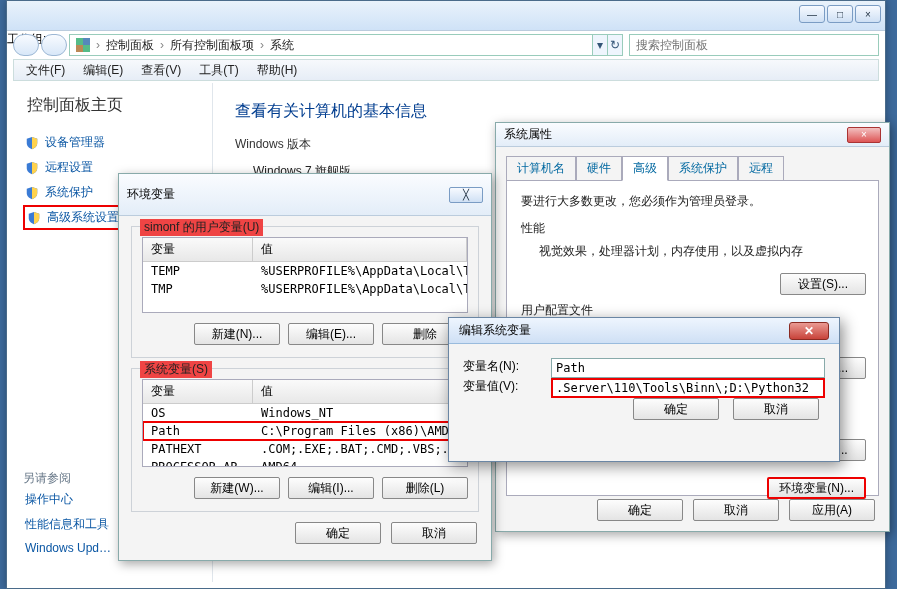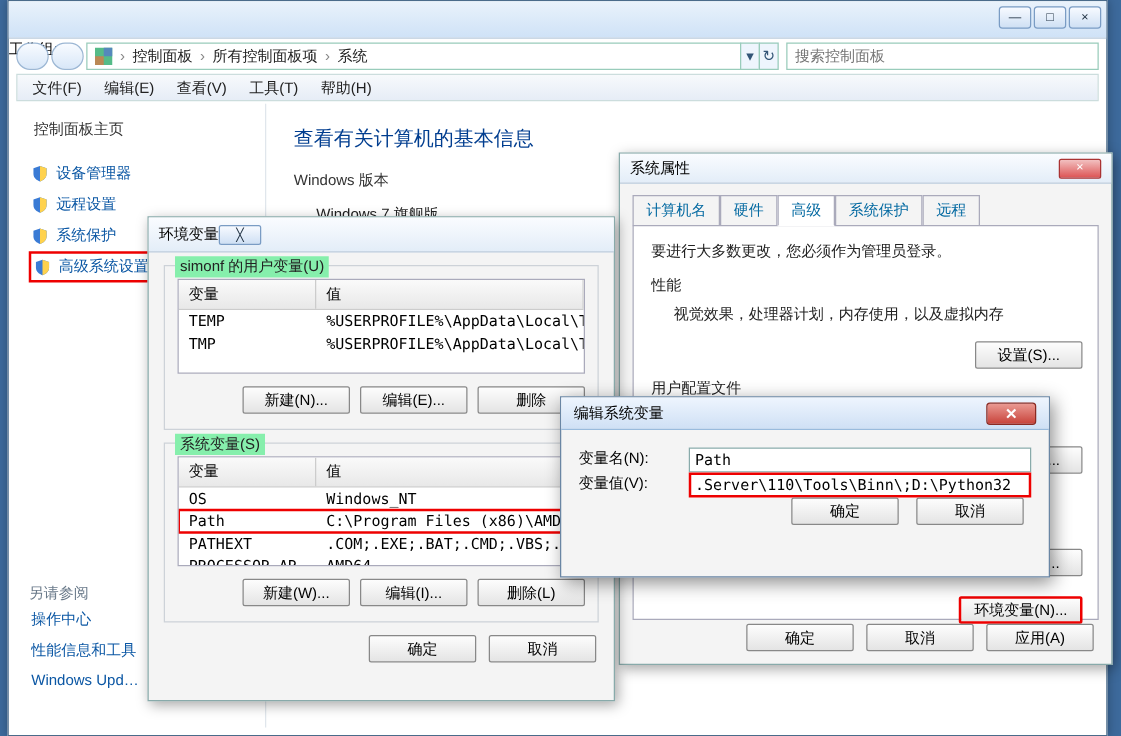--- a/index.html
+++ b/index.html
@@ -15,21 +15,21 @@
 .addrbar .path{flex:1; height:22px; background:#fff; border:1px solid #9cb; display:flex; align-items:center; padding:0 6px; gap:6px; color:#222;}
 .addrbar .sep{color:#888;}
 .addrbar .search{width:250px;height:22px;background:#fff;border:1px solid #9cb;margin-left:6px;padding:0 6px;color:#888;}
 .addrbar .dd{width:16px;height:22px;border:1px solid #9cb;background:#eef5fd;display:flex;align-items:center;justify-content:center;color:#357; margin-left:-1px;}
 
 .menubar{position:absolute; left:6px; top:58px; right:6px; height:22px; background:linear-gradient(#f7f9fc,#e6edf6); border:1px solid #cdd; display:flex; align-items:center; gap:2px; padding:0 4px;}
 .menubar span{padding:2px 8px; color:#222;}
 
 .content{position:absolute; left:6px; top:82px; right:6px; bottom:6px; display:flex; background:#fff;}
 .sidebar{width:200px; border-right:1px solid #e0e6ec; padding:12px 10px; background:#fff;}
-.sidebar h4{font-size:12px; font-weight:normal; color:#333; margin:0 0 14px 4px;}
+.sidebar h4{font-size:16px; font-weight:normal; color:#333; margin:0 0 14px 4px;}
 .sidebar .item{display:flex; align-items:center; gap:6px; padding:4px 2px; color:#0b57a4; cursor:pointer;}
 .sidebar .item .ic{width:14px;height:14px; display:inline-block;}
 .sidebar .hl{border:2px solid #e00; padding:2px 2px;}
 .sidebar .muted{color:#6a7a8a;}
 
 .main{flex:1; padding:18px 22px;}
 .main h2{color:#003d8f; font-size:16px; font-weight:normal; margin:0 0 14px 0;}
 .main .section-label{color:#333; margin-bottom:10px;}
 .main .winver{margin-left:18px; color:#222;}
 
@@ -44,24 +44,24 @@
 .tabpane .line{color:#222; margin-bottom:10px;}
 .group-label{color:#222; margin-top:8px;}
 .group-indent{margin:6px 0 14px 18px; color:#222;}
 .btn{min-width:86px; height:22px; background:linear-gradient(#fdfdfd,#e4e4e4); border:1px solid #888; border-radius:2px; padding:0 10px; display:inline-flex; align-items:center; justify-content:center; cursor:pointer;}
 .btns-right{position:absolute; right:12px; display:flex; gap:8px;}
 .dlg-sysprop .bottom{position:absolute; bottom:10px; right:14px; display:flex; gap:10px;}
 .envvar-btn.hl{border:2px solid #e00;}
 
 
 .dlg-env{position:absolute; left:118px; top:173px; width:374px; height:388px; background:#f4f4f4; border:1px solid #8aa; box-shadow:2px 3px 10px rgba(0,0,0,.35);}
-.dlg-env .title{height:28px; background:linear-gradient(#fafcff,#e3edf8); border-bottom:1px solid #bcd; padding:8px 8px; display:flex; align-items:center; justify-content:flex-start;}
+.dlg-env .title{height:42px; background:linear-gradient(#fafcff,#e3edf8); border-bottom:1px solid #bcd; padding:8px 8px; display:flex; align-items:center; justify-content:space-between;}
 .dlg-env .title .close{width:34px;height:16px;border:1px solid #7a9cc4;border-radius:2px;background:linear-gradient(#f7faff,#cfe0f4);display:flex;align-items:center;justify-content:center;font-size:10px;color:#234;}
 .fs{border:1px solid #cdd2d8; margin:10px 12px; padding:10px 10px 12px 10px; position:relative; background:#f4f4f4;}
-.fs .legend{position:absolute; top:-8px; left:8px; background:#86efac; padding:0 4px; color:#222;}
+.fs .legend{position:absolute; top:-8px; left:8px; background:#ef4444; padding:0 4px; color:#222;}
 .tbl{background:#fff; border:1px solid #aab; height:76px; overflow:hidden;}
 .tbl .hdr{display:flex; background:linear-gradient(#fafafa,#e8e8e8); border-bottom:1px solid #ccc;}
 .tbl .hdr span{padding:3px 8px; border-right:1px solid #ccc;}
 .tbl .row{display:flex; padding:1px 0;}
 .tbl .row span{padding:1px 8px; font-family:"SimSun",monospace; white-space:nowrap; overflow:hidden;}
 .col1{width:110px;} .col2{flex:1;}
 .row.hl{outline:2px solid #e00; outline-offset:-1px;}
 .fs .btnrow{display:flex; justify-content:flex-end; gap:8px; margin-top:10px;}
 .dlg-env .bottom{display:flex; justify-content:flex-end; gap:10px; padding:0 14px 10px 0;}
 

